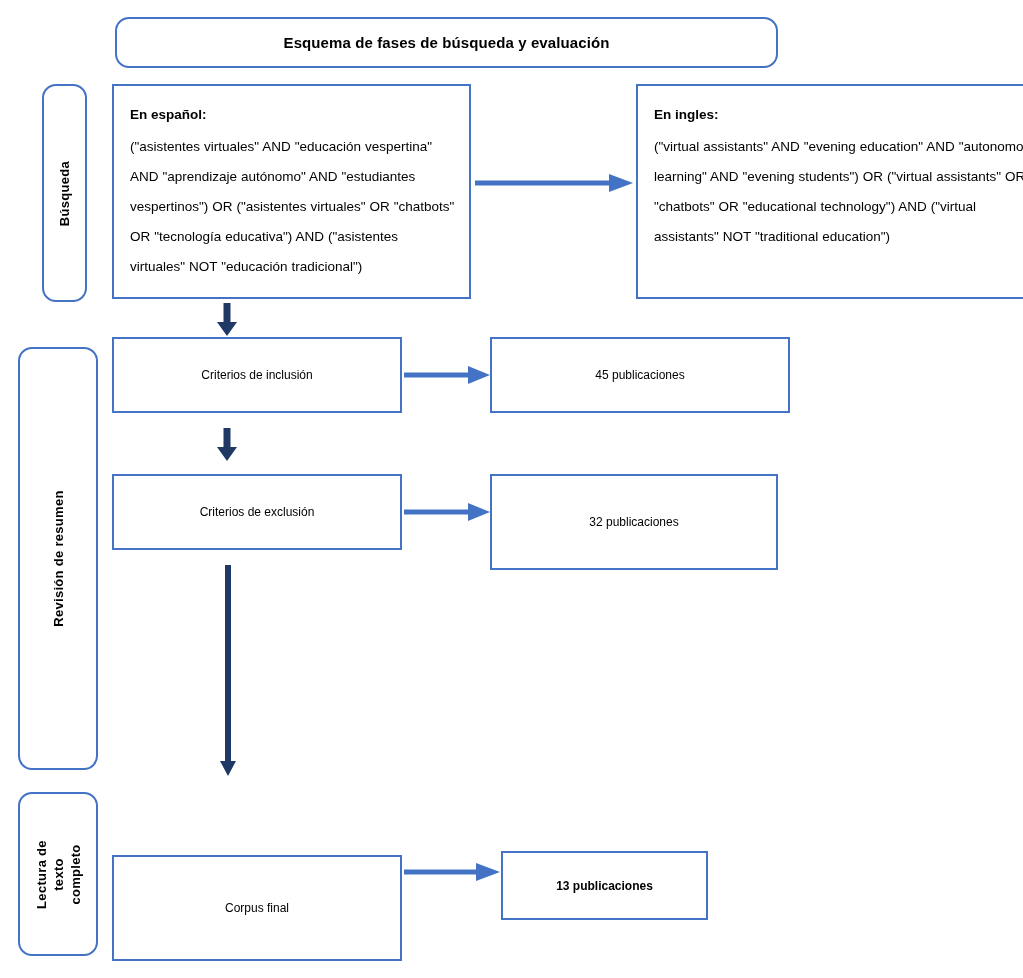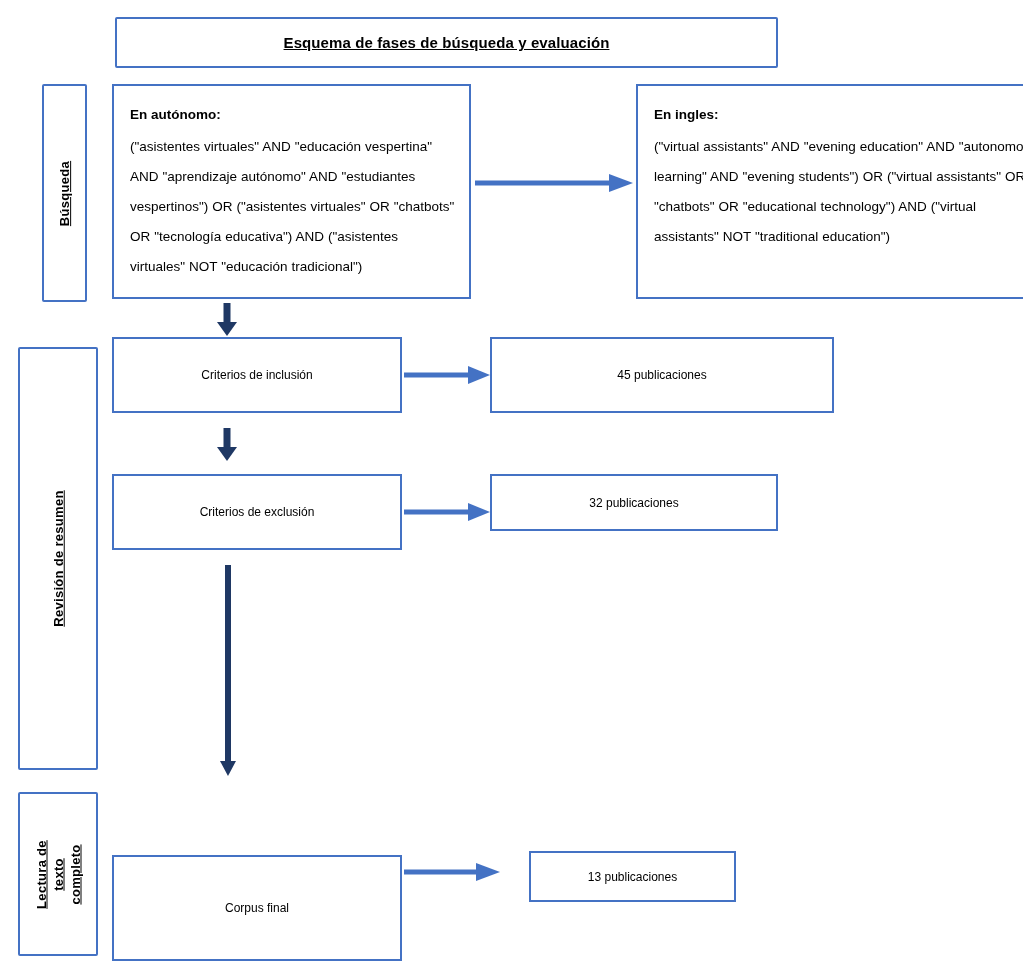--- a/index.html
+++ b/index.html
@@ -20,22 +20,21 @@
   }
 
   
   .box {
     position: absolute;
     box-sizing: border-box;
     background: #ffffff;
     border: 2px solid #4472C4;
   }
   .box.rounded {
-    border-radius: 2px;
-    text-decoration: underline;
+    border-radius: 14px;
   }
 
   
   .title-box {
     display: flex;
     align-items: center;
     justify-content: center;
   }
   .title-text {
     font-size: 15px;
@@ -114,21 +113,21 @@
 
   <div class="box rounded stage-box" style="left:18px; top:347px; width:80px; height:423px;">
     <span class="stage-label">Revisión de resumen</span>
   </div>
 
   <div class="box rounded stage-box" style="left:18px; top:792px; width:80px; height:164px;">
     <span class="stage-label two-line"><span>Lectura de texto</span><br><span>completo</span></span>
   </div>
 
   <div class="box query-box" style="left:112px; top:84px; width:359px; height:215px;">
-    <p class="query-heading">En autónomo:</p>
+    <p class="query-heading">En español:</p>
     <p class="query-body">("asistentes virtuales" AND "educación vespertina" AND "aprendizaje autónomo" AND "estudiantes vespertinos") OR ("asistentes virtuales" OR "chatbots" OR "tecnología educativa") AND ("asistentes virtuales" NOT "educación tradicional")</p>
   </div>
 
   <div class="box query-box" style="left:636px; top:84px; width:424px; height:215px;">
     <p class="query-heading">En ingles:</p>
     <p class="query-body">("virtual assistants" AND "evening education" AND "autonomous learning" AND "evening students") OR ("virtual assistants" OR "chatbots" OR "educational technology") AND ("virtual assistants" NOT "traditional education")</p>
   </div>
 
   <div class="arrow" style="left:475px; top:172px;">
     <svg width="160" height="22" viewBox="0 0 160 22">
@@ -148,21 +147,21 @@
     <span class="step-text">Criterios de inclusión</span>
   </div>
 
   <div class="arrow" style="left:404px; top:364px;">
     <svg width="88" height="22" viewBox="0 0 88 22">
       <rect x="0" y="8.5" width="70" height="5" fill="#4472C4"></rect>
       <polygon points="64,2 86,11 64,20" fill="#4472C4"></polygon>
     </svg>
   </div>
 
-  <div class="box result-box" style="left:490px; top:337px; width:344px; height:76px;">
+  <div class="box result-box" style="left:490px; top:337px; width:300px; height:76px;">
     <span class="result-text">45 publicaciones</span>
   </div>
 
   <div class="arrow" style="left:215px; top:428px;">
     <svg width="24" height="34" viewBox="0 0 24 34">
       <rect x="8.5" y="0" width="7" height="21" fill="#1F3864"></rect>
       <polygon points="2,19 22,19 12,33" fill="#1F3864"></polygon>
     </svg>
   </div>
 
@@ -170,21 +169,21 @@
     <span class="step-text">Criterios de exclusión</span>
   </div>
 
   <div class="arrow" style="left:404px; top:501px;">
     <svg width="88" height="22" viewBox="0 0 88 22">
       <rect x="0" y="8.5" width="70" height="5" fill="#4472C4"></rect>
       <polygon points="64,2 86,11 64,20" fill="#4472C4"></polygon>
     </svg>
   </div>
 
-  <div class="box result-box" style="left:490px; top:474px; width:288px; height:57px;">
+  <div class="box result-box" style="left:490px; top:474px; width:288px; height:96px;">
     <span class="result-text">32 publicaciones</span>
   </div>
 
   <div class="arrow" style="left:216px; top:565px;">
     <svg width="24" height="212" viewBox="0 0 24 212">
       <rect x="9" y="0" width="6" height="198" fill="#1F3864"></rect>
       <polygon points="4,196 20,196 12,211" fill="#1F3864"></polygon>
     </svg>
   </div>
 
@@ -192,17 +191,17 @@
     <span class="step-text">Corpus final</span>
   </div>
 
   <div class="arrow" style="left:404px; top:861px;">
     <svg width="98" height="22" viewBox="0 0 98 22">
       <rect x="0" y="8.5" width="78" height="5" fill="#4472C4"></rect>
       <polygon points="72,2 96,11 72,20" fill="#4472C4"></polygon>
     </svg>
   </div>
 
-  <div class="box result-box" style="left:529px; top:851px; width:207px; height:51px;">
+  <div class="box result-box" style="left:501px; top:851px; width:207px; height:69px;font-weight:bold;">
     <span class="result-text">13 publicaciones</span>
   </div>
 
 </div>
 
 </body></html>

